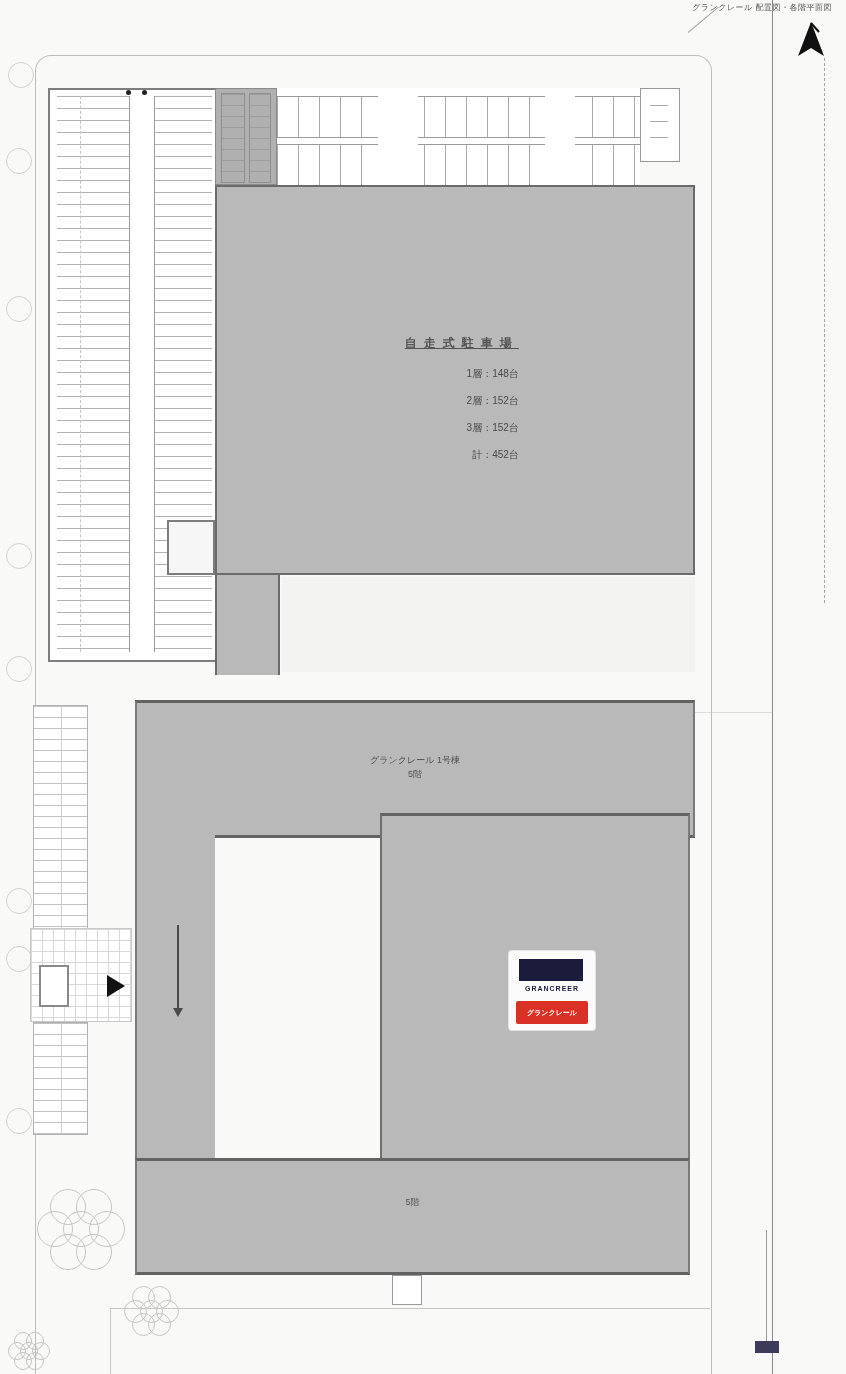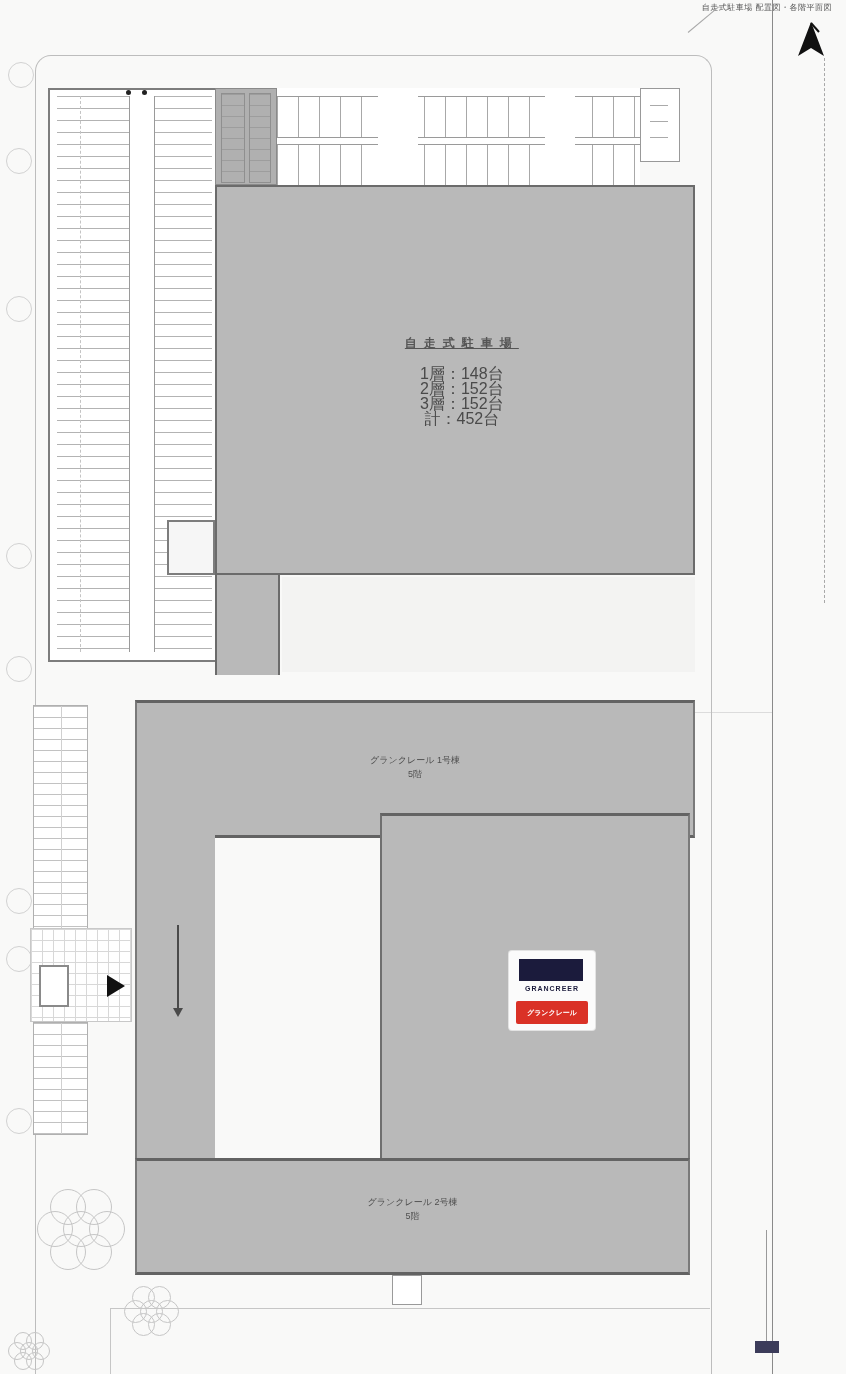--- a/index.html
+++ b/index.html
@@ -13,36 +13,36 @@
   .stall-v{background:repeating-linear-gradient(to right,#a8a8a8 0,#a8a8a8 1px,transparent 1px,transparent 21px);
            border-top:1px solid #9a9a9a;border-bottom:1px solid #9a9a9a;}
   .grid{background:repeating-linear-gradient(to bottom,#d8d8d8 0,#d8d8d8 1px,transparent 1px,transparent 11px),
               repeating-linear-gradient(to right,#d8d8d8 0,#d8d8d8 1px,transparent 1px,transparent 11px);}
   .circle{border:1px solid #dedede;border-radius:50%;}
   .petal{position:absolute;border:1px solid #c6c6c6;border-radius:50%;}
   .scallop{position:absolute;width:24px;height:24px;border:1px solid #d2d2d2;border-radius:50%;}
   .band-label{width:100%;text-align:center;font-size:9px;line-height:14px;color:#4f4f4f;}
   .band-label .b2{font-size:9px;}
   .legend-title{font-size:12px;font-weight:bold;letter-spacing:7px;color:#555;text-align:center;white-space:nowrap;text-decoration:underline;}
-  .legend-row{font-size:16px;line-height:15px;color:#4a4a4a;text-align:center;white-space:nowrap;}
+  .legend-row{font-size:10px;line-height:15px;color:#4a4a4a;text-align:right;white-space:nowrap;margin-top:12px;}
   .dash{position:absolute;height:1px;background:#aaa;}
   .tri-right{width:0;height:0;border-left:18px solid #111;border-top:11px solid transparent;border-bottom:11px solid transparent;}
   .tri-down{width:0;height:0;border-top:9px solid #4a4a4a;border-left:5px solid transparent;border-right:5px solid transparent;}
   .dot{position:absolute;width:5px;height:5px;background:#222;border-radius:50%;}
 </style>
 </head>
 <body>
 
 <div id="canvas">
 
   <div class="abs" style="left:772px;top:0;width:1px;height:1374px;background:#8a8a8a;"></div>
   <div class="abs" style="left:824px;top:58px;width:0;height:545px;border-left:1px dashed #a8a8a8;"></div>
   <div class="abs" style="left:695px;top:712px;width:77px;height:1px;background:#dcdcdc;"></div>
 
-  <div class="abs" style="right:14px;top:2px;font-size:8px;color:#555;letter-spacing:0.5px;white-space:nowrap;">自走式駐車場 配置図・各階平面図</div>
+  <div class="abs" style="right:14px;top:2px;font-size:8px;color:#555;letter-spacing:0.5px;white-space:nowrap;">グランクレール 配置図・各階平面図</div>
   <div class="abs" style="left:688px;top:32px;width:40px;height:1px;background:#a9a9a9;transform:rotate(-40deg);transform-origin:left center;"></div>
 
   <div class="abs" style="left:794px;top:20px;">
     <svg width="34" height="40" viewBox="0 0 34 40">
       <path d="M17 2 L30 36 L17 28 L4 36 Z" fill="#111"></path>
       <path d="M17 3 L25 12" stroke="#111" stroke-width="2" fill="none"></path>
     </svg>
   </div>
 
   <div class="abs" style="left:35px;top:55px;width:675px;height:1319px;border:1px solid #bdbdbd;border-bottom:none;border-radius:16px 16px 0 0;"></div>
@@ -122,21 +122,20 @@
   <div class="abs fill" style="left:380px;top:813px;width:310px;height:345px;border-top:3px solid #636363;border-left:2px solid #6f6f6f;border-right:2px solid #7a7a7a;box-sizing:border-box;">
     <div class="abs" style="left:127px;top:135px;width:86px;height:79px;background:#fbfbfb;border-radius:3px;box-shadow:0 0 0 1px #e3e3e3;">
       <div class="abs" style="left:10px;top:8px;width:64px;height:22px;background:#1b1b3c;"></div>
       <div class="abs" style="left:4px;top:34px;width:78px;text-align:center;font-size:7px;font-weight:bold;letter-spacing:1px;color:#1b1b3c;">GRANCREER</div>
       <div class="abs" style="left:7px;top:50px;width:72px;height:23px;background:#da3126;color:#fff;font-size:7px;font-weight:bold;text-align:center;line-height:23px;border-radius:2px;">グランクレール</div>
     </div>
   </div>
 
   <div class="abs fill" style="left:135px;top:1158px;width:555px;height:117px;border-top:3px solid #636363;border-bottom:3px solid #636363;border-left:2px solid #7a7a7a;border-right:2px solid #7a7a7a;box-sizing:border-box;">
     <div class="band-label abs" style="top:34px;left:0;">
-      <div>グランクレール 2号棟</div>
       <div class="b2">5階</div>
     </div>
   </div>
 
   <div class="abs" style="left:392px;top:1275px;width:28px;height:28px;background:#fff;border:1px solid #9a9a9a;"></div>
   <div class="abs" style="left:110px;top:1308px;width:600px;height:1px;background:#c6c6c6;"></div>
   <div class="abs" style="left:110px;top:1308px;width:1px;height:66px;background:#c6c6c6;"></div>
 
   <div class="abs hatch-sm" style="left:33px;top:705px;width:55px;height:225px;background-color:#fff;border:1px solid #b0b0b0;box-sizing:border-box;">
     <div class="abs" style="left:27px;top:0;width:1px;height:100%;background:#d0d0d0;"></div>

